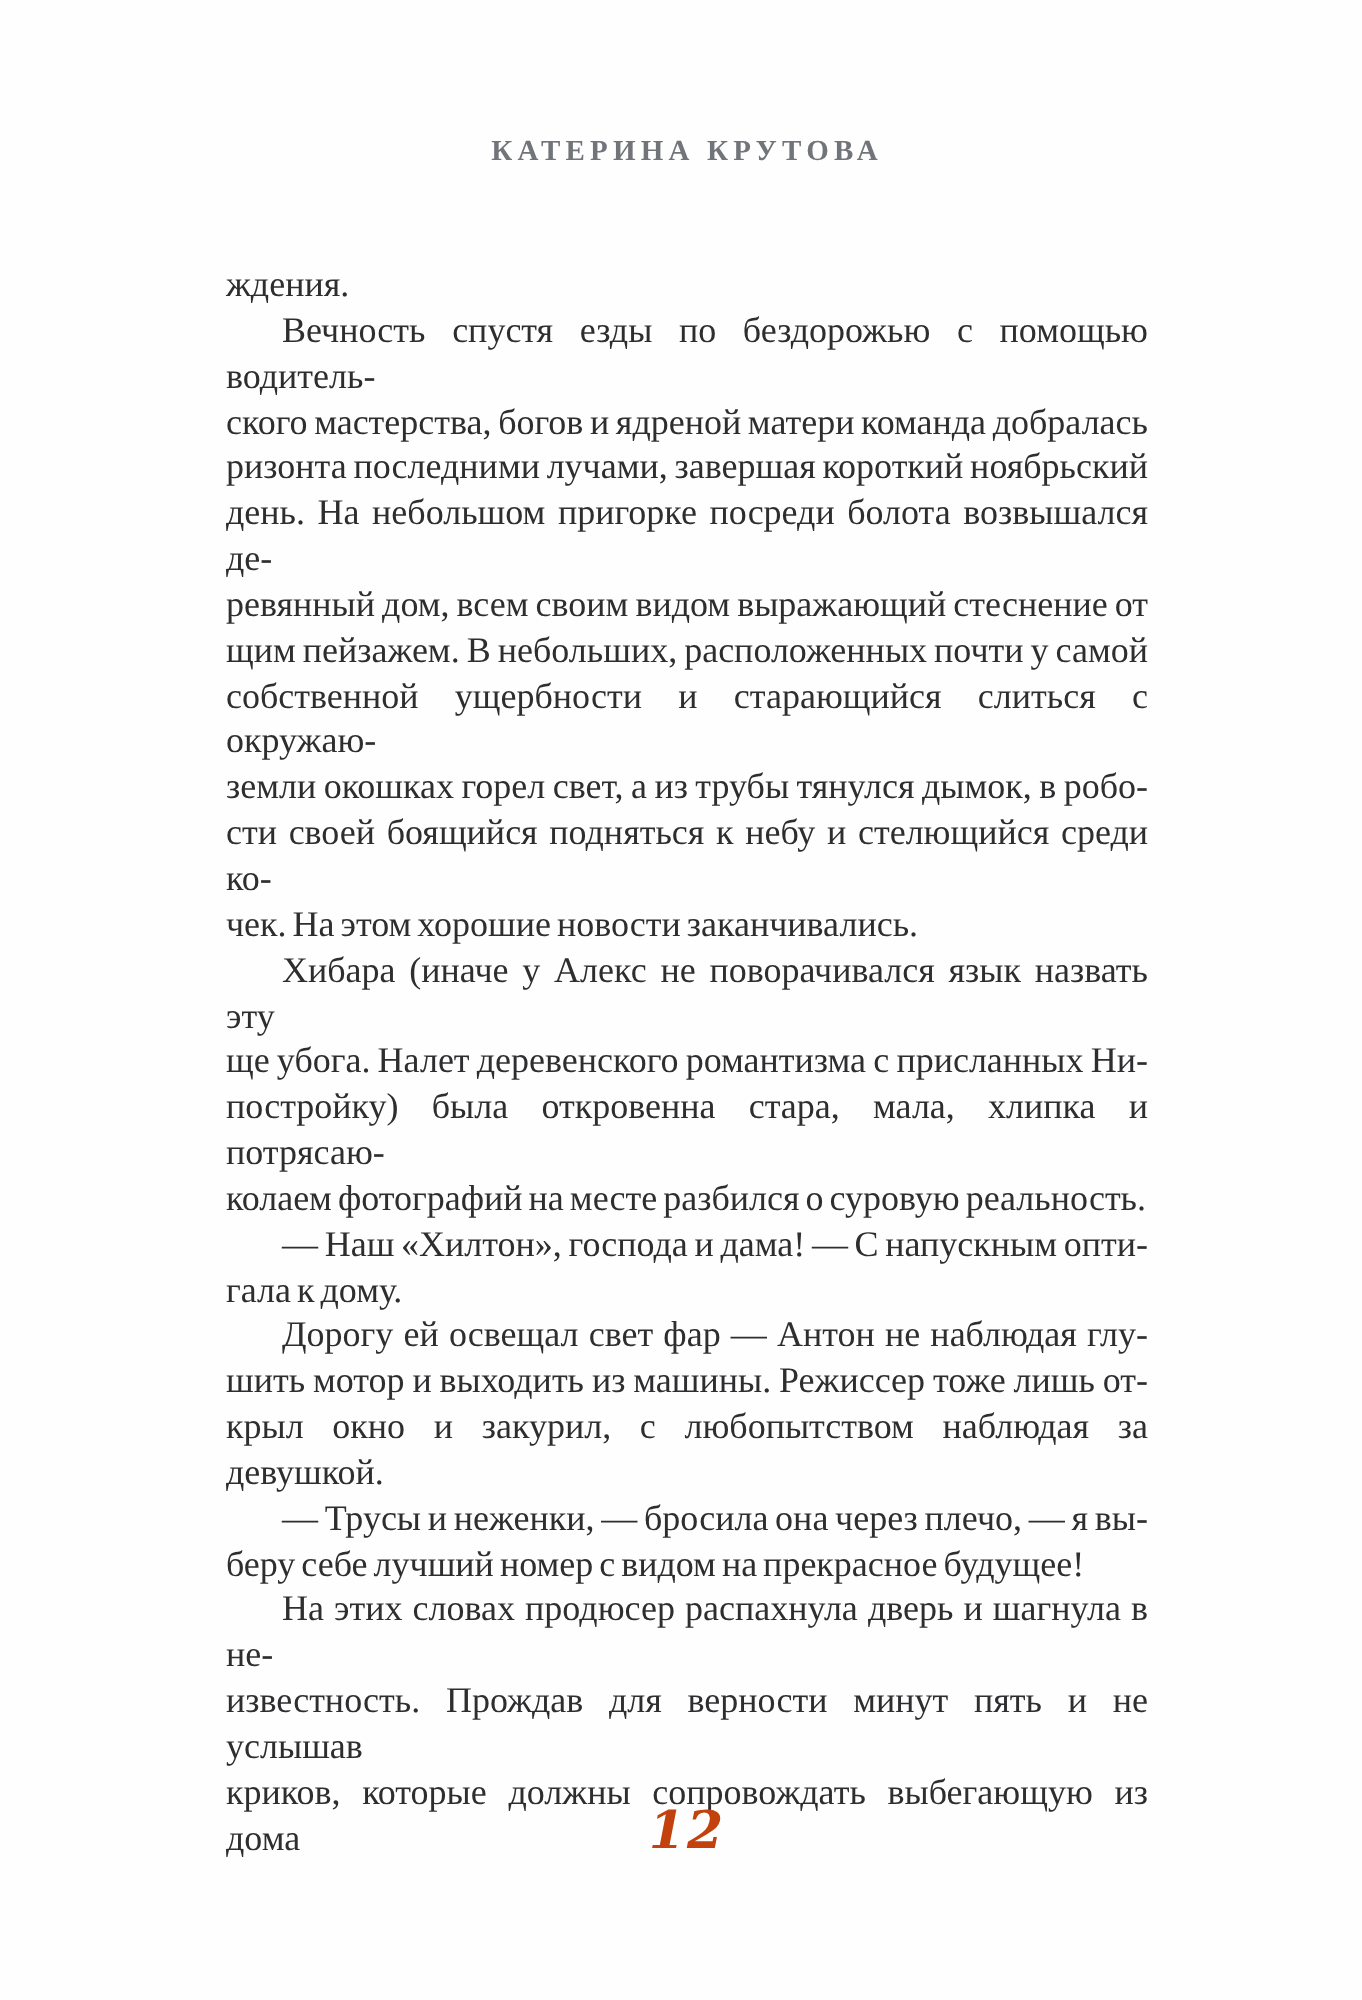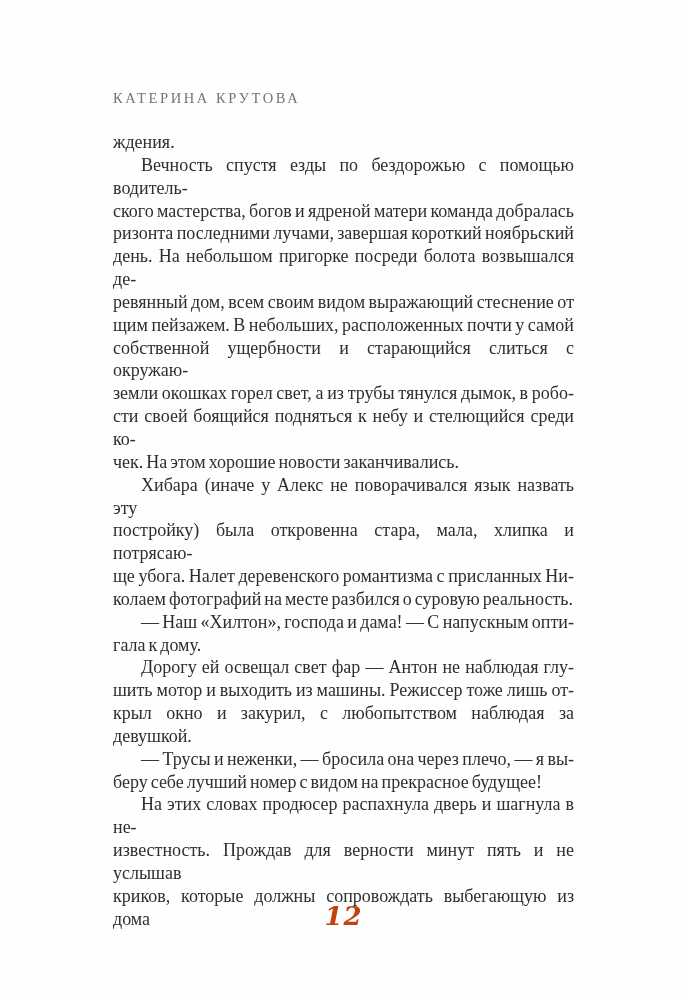--- a/index.html
+++ b/index.html
@@ -10,27 +10,28 @@
   .page {
     position: relative;
     width: 681px;
     height: 1000px;
     background: #fefefe;
     overflow: hidden;
     font-family: "Liberation Serif", serif;
   }
   .running-head {
     position: absolute;
-    top: 90px;
+    top: 68px;
     left: 113px;
     width: 461px;
+    text-align: center;
     font-size: 14.5px;
     letter-spacing: 2.6px;
     color: #717479;
-    font-weight: 400;
+    font-weight: 700;
   }
   .text-block {
     position: absolute;
     top: 131px;
     left: 113px;
     width: 461px;
     color: #2e2e30;
     font-size: 18px;
     line-height: 22.85px;
     word-spacing: -1.5px;
@@ -72,22 +73,22 @@
       <div class="line just">ского мастерства, богов и ядреной матери команда добралась</div>
       <div class="line just">ризонта последними лучами, завершая короткий ноябрьский</div>
       <div class="line just">день. На небольшом пригорке посреди болота возвышался де-</div>
       <div class="line just">ревянный дом, всем своим видом выражающий стеснение от</div>
       <div class="line just">щим пейзажем. В небольших, расположенных почти у самой</div>
       <div class="line just">собственной ущербности и старающийся слиться с окружаю-</div>
       <div class="line just">земли окошках горел свет, а из трубы тянулся дымок, в робо-</div>
       <div class="line just">сти своей боящийся подняться к небу и стелющийся среди ко-</div>
       <div class="line">чек. На этом хорошие новости заканчивались.</div>
       <div class="line indent just">Хибара (иначе у Алекс не поворачивался язык назвать эту</div>
+      <div class="line just">ще убога. Налет деревенского романтизма с присланных Ни-</div>
       <div class="line just">постройку) была откровенна стара, мала, хлипка и потрясаю-</div>
-      <div class="line just">ще убога. Налет деревенского романтизма с присланных Ни-</div>
       <div class="line">колаем фотографий на месте разбился о суровую реальность.</div>
       <div class="line indent just">— Наш «Хилтон», господа и дама! — С напускным опти-</div>
       <div class="line">гала к дому.</div>
       <div class="line indent just">Дорогу ей освещал свет фар — Антон не наблюдая глу-</div>
       <div class="line just">шить мотор и выходить из машины. Режиссер тоже лишь от-</div>
       <div class="line">крыл окно и закурил, с любопытством наблюдая за девушкой.</div>
       <div class="line indent just">— Трусы и неженки, — бросила она через плечо, — я вы-</div>
       <div class="line">беру себе лучший номер с видом на прекрасное будущее!</div>
       <div class="line indent just">На этих словах продюсер распахнула дверь и шагнула в не-</div>
       <div class="line just">известность. Прождав для верности минут пять и не услышав</div>

